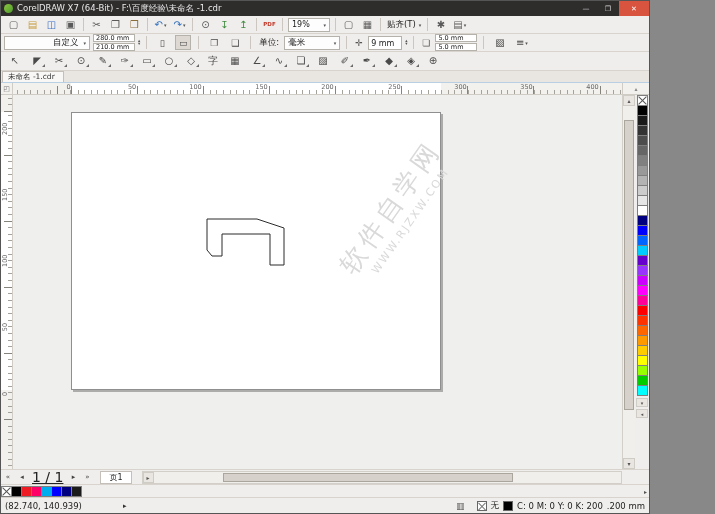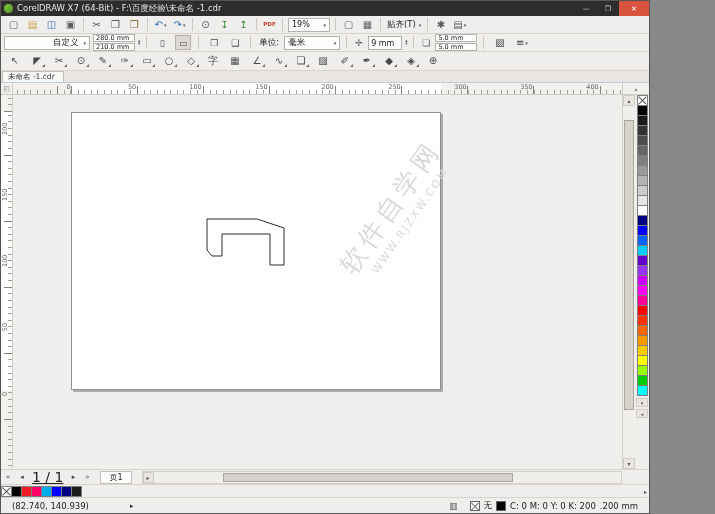--- a/index.html
+++ b/index.html
@@ -115,21 +115,21 @@
   .h-thumb { position:absolute; top:1px; bottom:1px; left:80px; width:290px; background:#d6d2cb; border:1px solid #aaa69e; }
   .nav-corner { width:27px; flex:0 0 27px; height:15px; }
 
   
   .docpal { height:13px; flex:0 0 13px; background:#f0eeec; border-top:1px solid #d8d4cd; display:flex; align-items:center; padding-left:1px; }
   .docpal .swatch { margin-top:0; margin-left:-1px; }
   .docpal-fly { margin-left:auto; margin-right:2px; font-size:6px; color:#555; }
 
   
   .statusbar { height:16px; flex:0 0 16px; background:#f0eeec; border-top:1px solid #d8d4cd; display:flex; align-items:center;
-               padding:0 11px; font-size:8.5px; color:#222;gap:35px; }
+               padding:0 4px; font-size:8.5px; color:#222;gap:35px; }
   .coords { white-space:nowrap; }
   .play-icon { font-size:7px; color:#333; margin-left:6px; }
   .status-right { margin-left:auto; display:flex; align-items:center; gap:4px; }
   .chip { width:10px; height:10px; border:1px solid #666; display:inline-block; }
   .chip.none { background:#fff; position:relative; }
   .chip.none::before, .chip.none::after { content:""; position:absolute; left:-1px; top:4px; width:10px; height:1px; background:#777; }
   .chip.none::before { transform:rotate(45deg); } .chip.none::after { transform:rotate(-45deg); }
   .chip.outline { background:#000; }
   .proof-icon { font-size:9px; color:#555; margin-right:8px; }
 </style>

